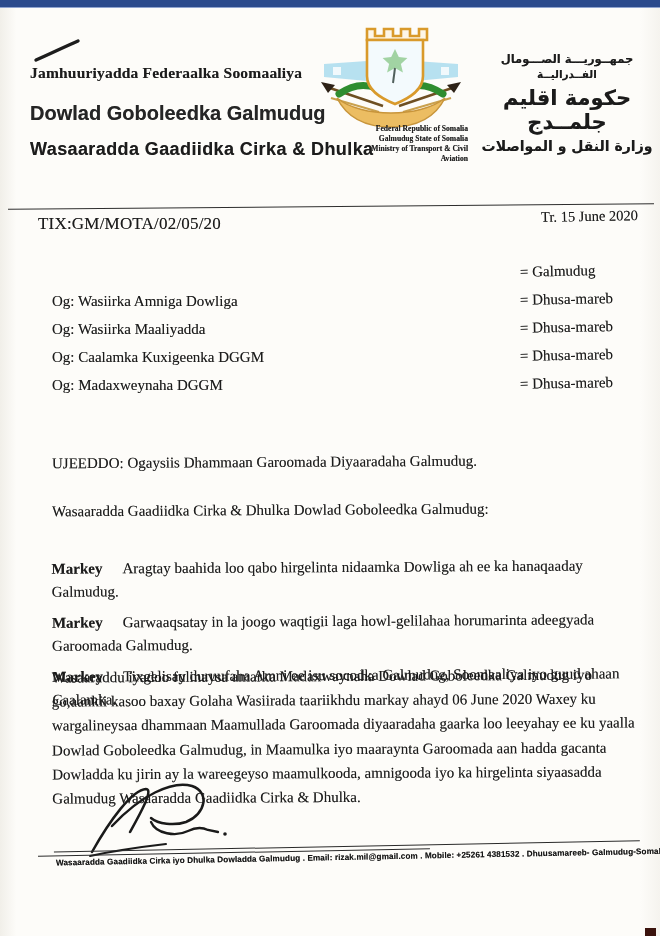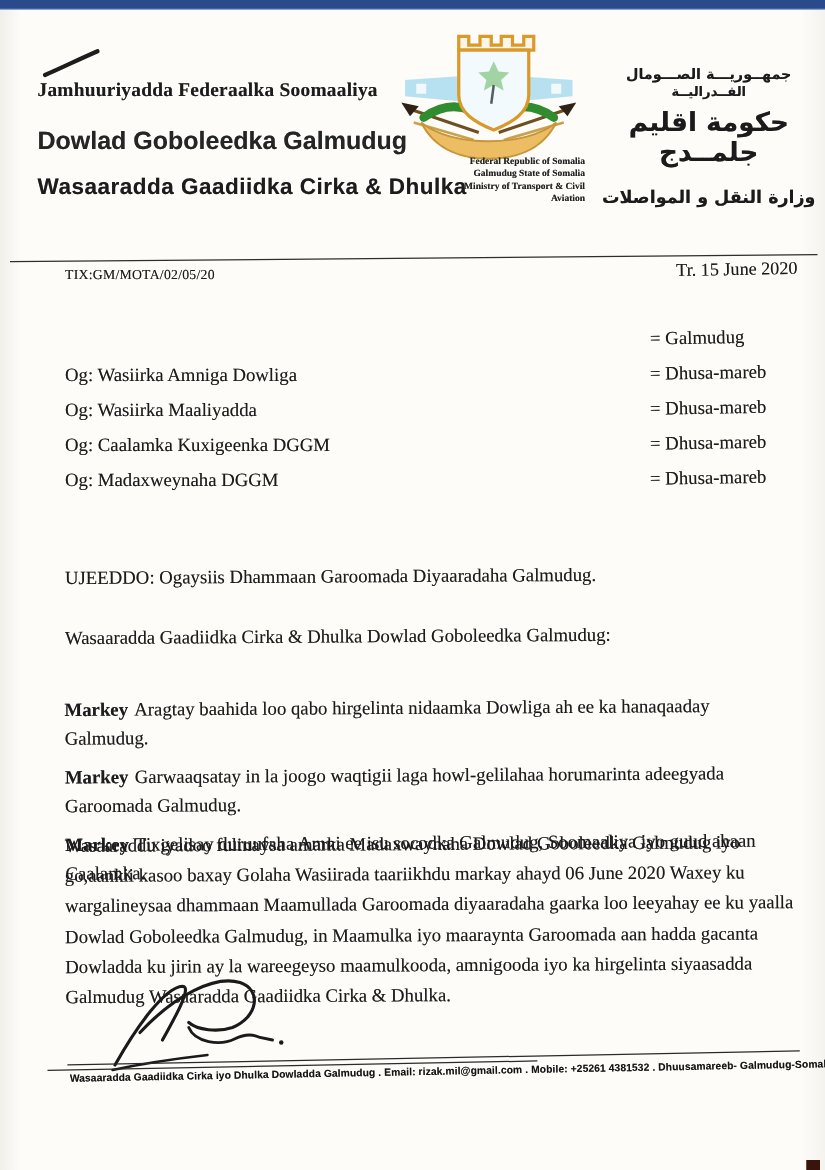--- a/index.html
+++ b/index.html
@@ -14,33 +14,33 @@
   .lh2{left:30px;top:94px;font-size:20px;font-weight:bold;font-family:"Liberation Sans",sans-serif;color:#252525;}
   .lh3{left:30px;top:131px;font-size:18px;font-weight:bold;font-family:Liberation Sans, sans-serif;letter-spacing:.4px;}
   .emblem{left:321px;top:16px;}
   .emblem-caption{left:314px;top:116px;width:154px;text-align:right;font-size:7.6px;font-weight:bold;
                   line-height:1.32;font-family:"Liberation Serif",serif;color:#222;}
   .arabic{left:480px;top:44px;width:174px;text-align:center;font-family:"DejaVu Sans",sans-serif;
           font-weight:bold;color:#1b1b1b;}
   .ar1{font-size:11.5px;}
   .ar2{font-size:10.5px;margin-top:2px;}
   .ar3{font-size:21px;margin-top:6px;}
-  .ar4{font-size:14px;margin-top:16px;}
+  .ar4{font-size:14px;margin-top:4px;}
   
   .rule{left:8px;top:198px;width:646px;border-top:1.6px solid #2e2e2e;transform:rotate(-0.5deg);}
-  .refno{left:52px;top:206px;font-size:11px;letter-spacing:.2px;}
+  .refno{left:38px;top:206px;font-size:17px;letter-spacing:.2px;}
   .refdate{left:541px;top:200px;font-size:14.5px;transform:rotate(-1deg);}
   .recips{left:52px;top:257px;width:585px;}
   .recip-row{position:relative;height:28px;font-size:15px;}
   .recip-loc{position:absolute;left:468px;top:-2px;transform:rotate(-1deg);}
   .subject{left:52px;top:446px;font-size:15px;transform:rotate(-0.35deg);}
   .salutation{left:52px;top:494px;font-size:15px;transform:rotate(-0.35deg);}
   .clauses{left:52px;top:548px;width:585px;font-size:15px;line-height:22.5px;transform:rotate(-0.35deg);}
   .clause{margin-bottom:9px;}
-  .clause .lead{font-weight:bold;margin-right:5px;}
+  .clause .lead{font-weight:bold;margin-right:20px;}
   .bodypara{left:52px;top:656px;width:585px;font-size:15px;line-height:24.2px;text-align:left;
             transform:rotate(-0.3deg);}
   .sig{left:88px;top:772px;}
   .footerblk{left:38px;top:838px;width:604px;transform:rotate(-1.1deg);}
   .frule1{margin-left:16px;width:586px;border-top:1.5px solid #2a2a2a;}
   .frule2{margin-left:0;width:392px;border-top:1.2px solid #2a2a2a;margin-top:2.5px;}
   .ftext{margin-top:1px;padding-left:18px;font-family:"Liberation Sans",sans-serif;font-weight:bold;
          font-size:8.3px;letter-spacing:.1px;color:#141414;white-space:nowrap;transform:scaleX(.985);transform-origin:left;}
   .cornermark{left:645px;top:920px;width:11px;height:15px;background:#3b130d;}
   .soft{text-shadow:0 0 .4px rgba(20,20,20,.5);}

